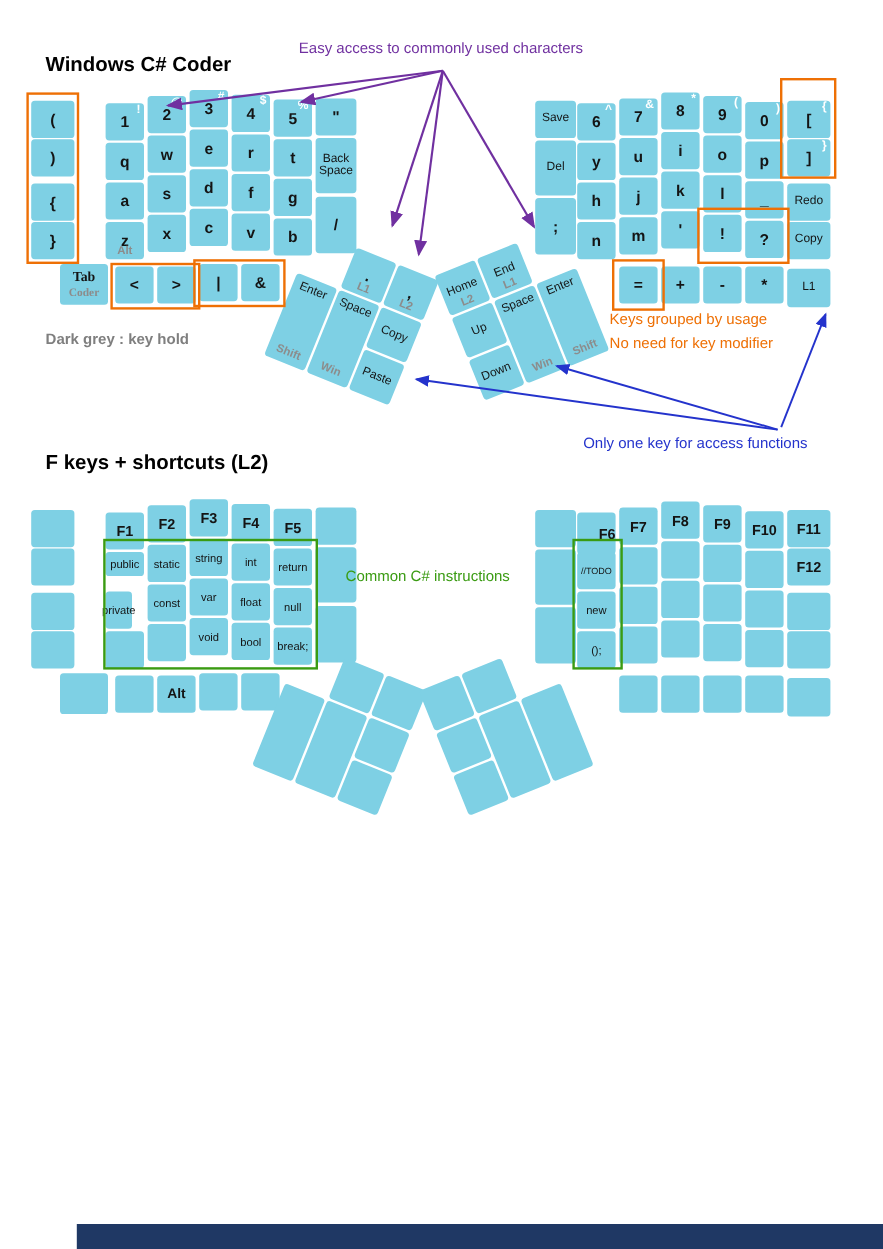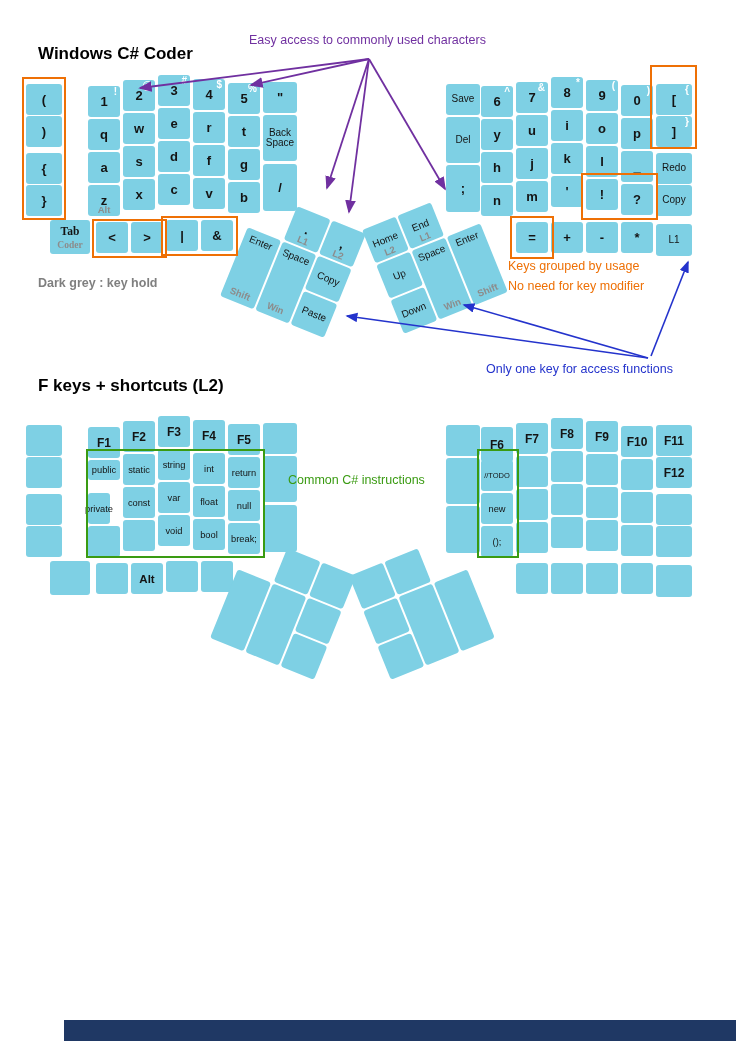--- a/index.html
+++ b/index.html
@@ -353,21 +353,21 @@
     <div class="key c-ch" style="left: 50px; top: 561px; width: 40px; height: 34px;"></div>
     <div class="key c-ch" style="left: 96px; top: 563px; width: 32px; height: 31px;"></div>
     <div class="key c-tb" style="left: 131px; top: 563px; width: 32px; height: 31px;">
       <span class="t">Alt</span>
     </div>
     <div class="key c-ch" style="left: 166px; top: 561px; width: 32px; height: 31px;"></div>
     <div class="key c-ch" style="left: 201px; top: 561px; width: 32px; height: 31px;"></div>
     <div class="key c-ch" style="left: 446px; top: 425px; width: 34px; height: 31px;"></div>
     <div class="key c-ch" style="left: 446px; top: 458px; width: 34px; height: 46px;"></div>
     <div class="key c-ch" style="left: 446px; top: 506px; width: 34px; height: 47px;"></div>
-    <div class="key c-fk" style="left: 481px; top: 427px; width: 32px; height: 35px;">
+    <div class="key c-fk" style="left: 481px; top: 427px; width: 32px; height: 35px; justify-content: flex-end;">
       <span class="t">F6</span>
     </div>
     <div class="key c-xs" style="left: 481px; top: 460px; width: 32px; height: 31px;">
       <span class="t">//TODO</span>
     </div>
     <div class="key c-sm" style="left: 481px; top: 493px; width: 32px; height: 31px;">
       <span class="t">new</span>
     </div>
     <div class="key c-sm" style="left: 481px; top: 526px; width: 32px; height: 31px;">
       <span class="t">();</span>

